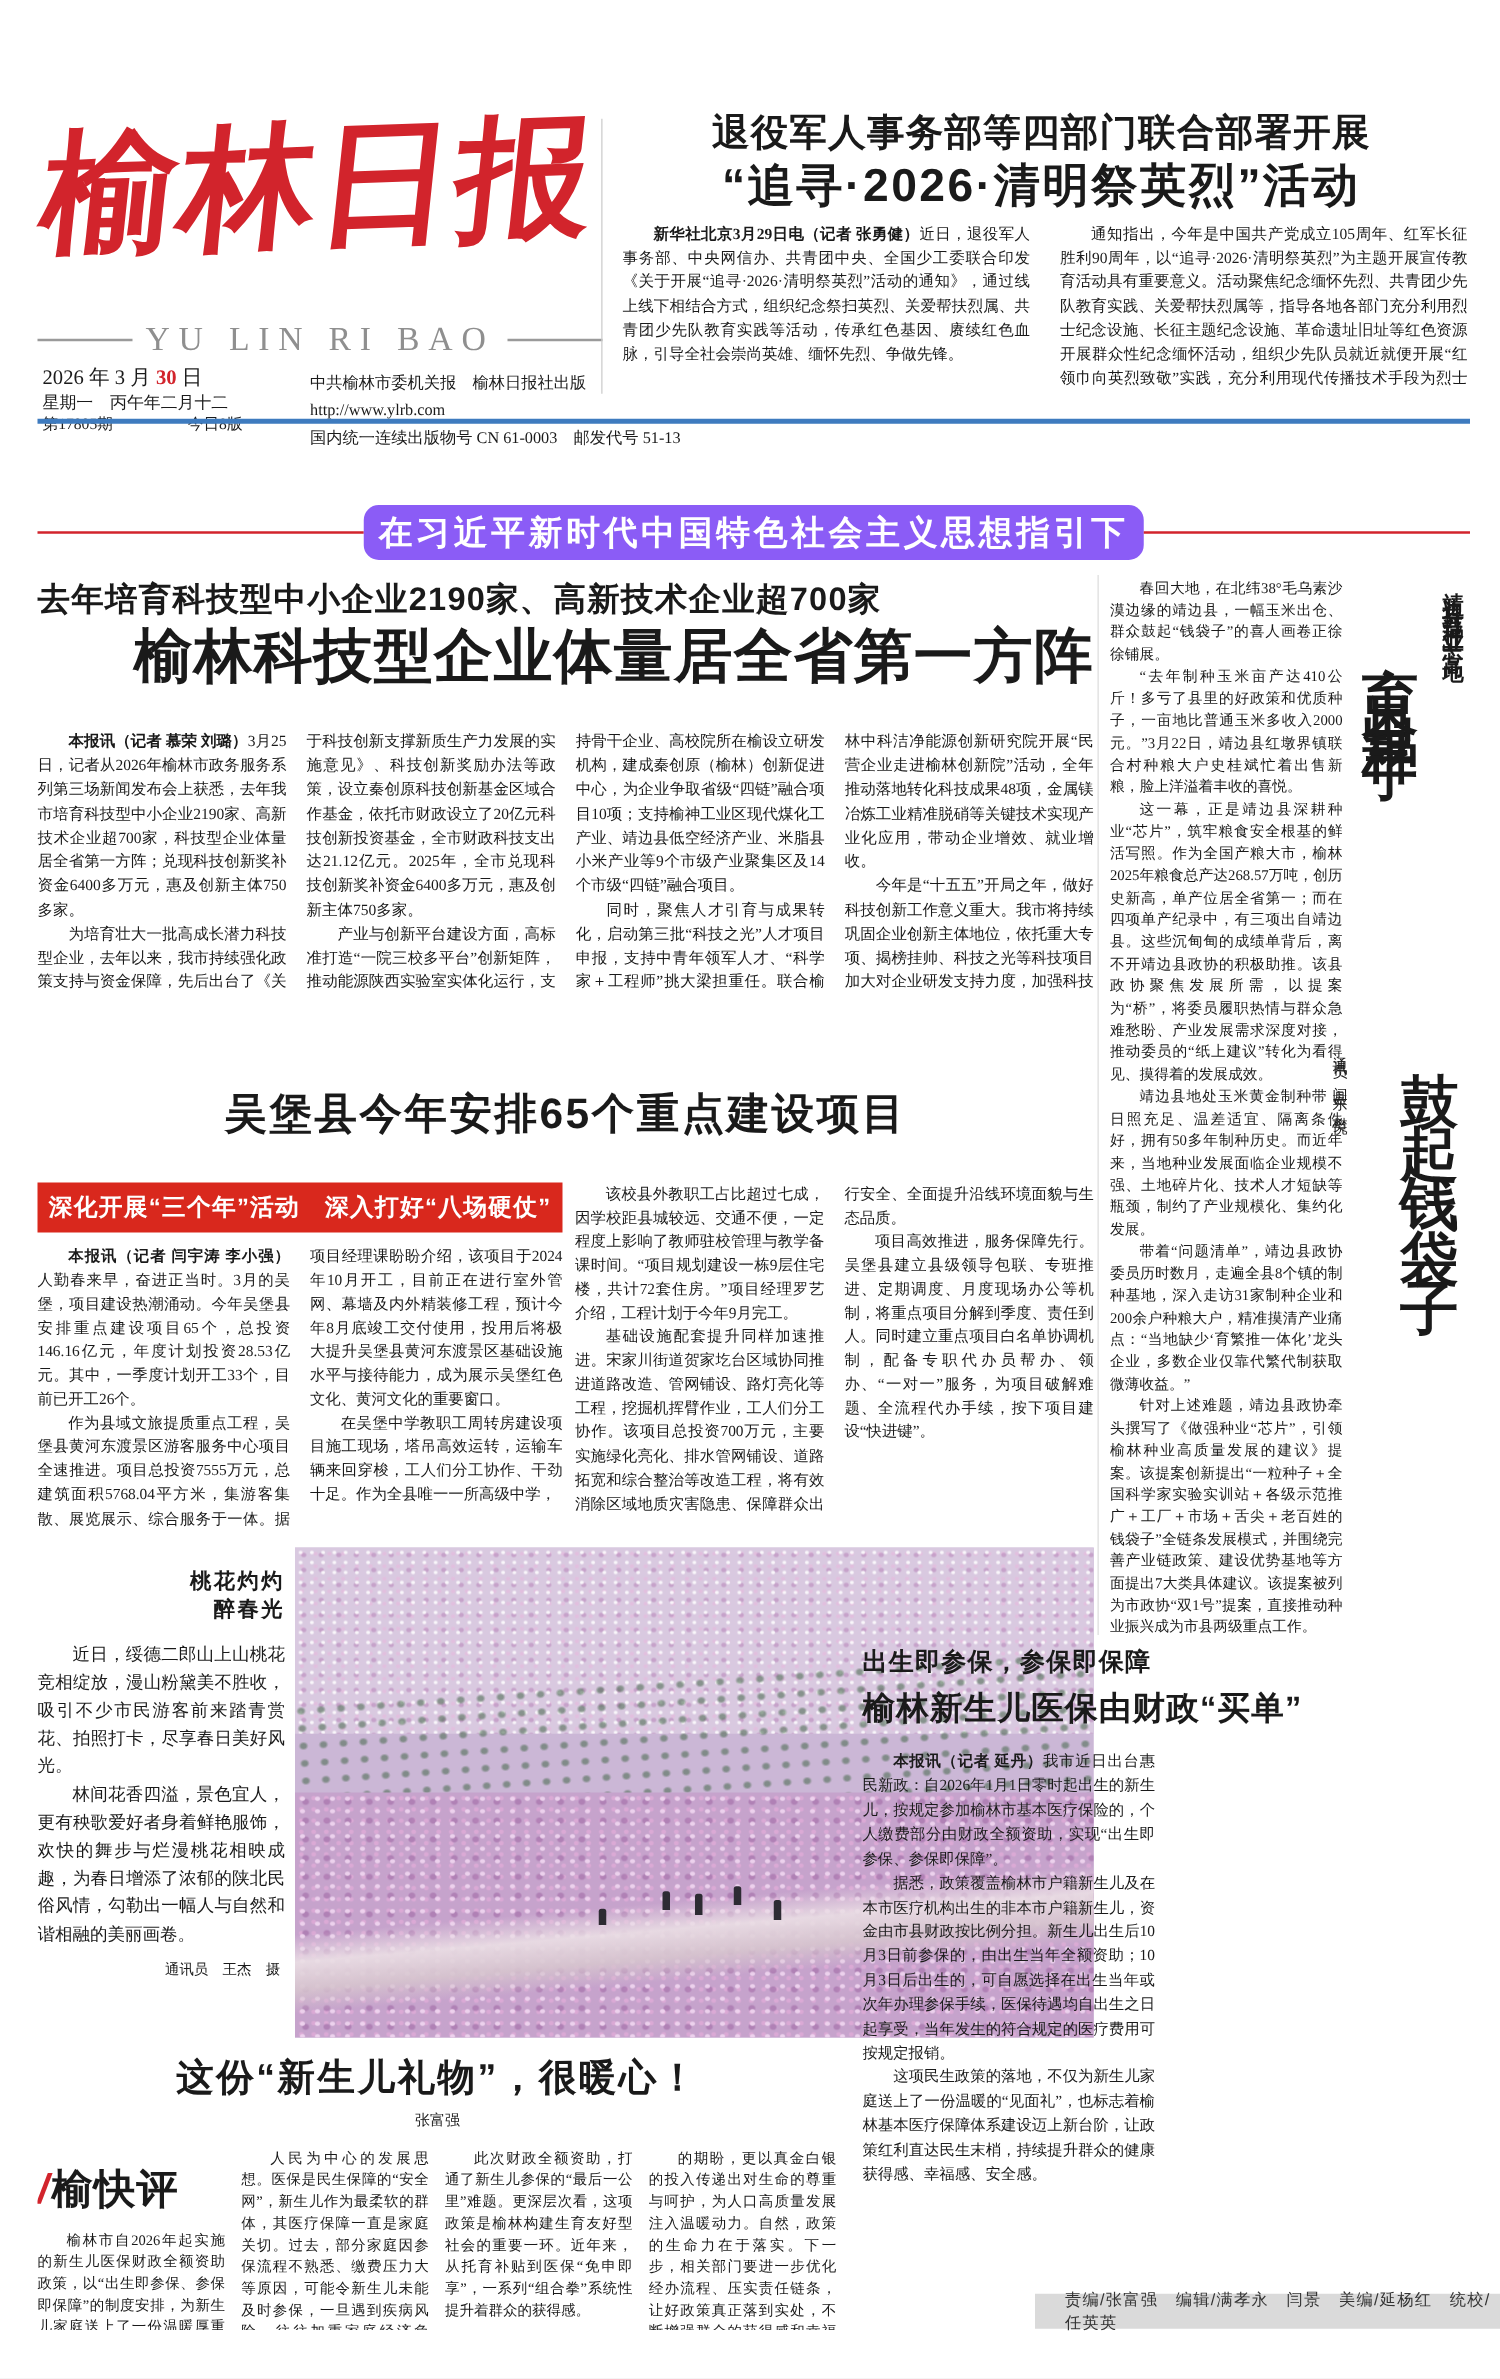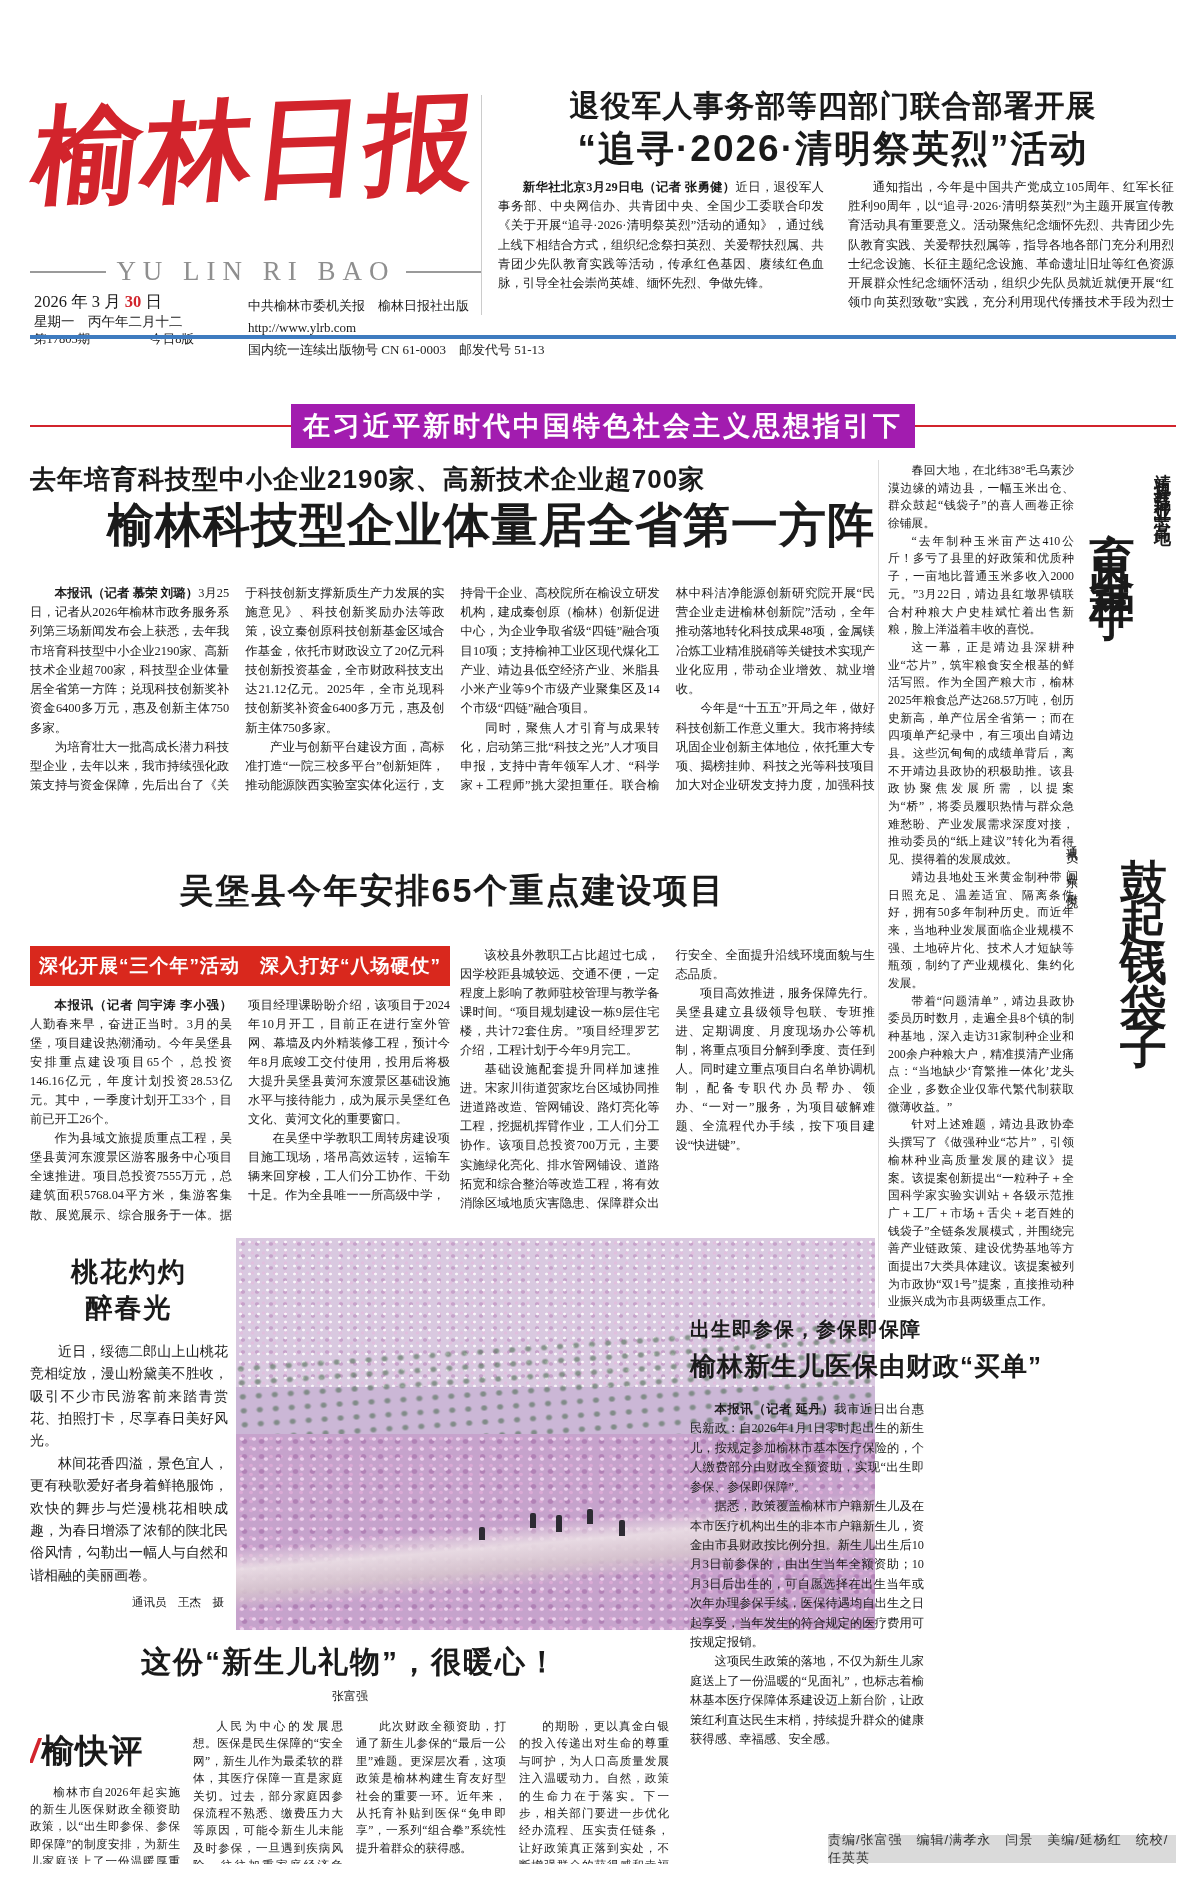--- a/index.html
+++ b/index.html
@@ -45,23 +45,23 @@
   .top-headline{left:490px;top:124px;width:686px;text-align:center;
     font-family:"Liberation Sans",sans-serif;font-weight:900;font-size:37px;letter-spacing:2px;}
   .top-cols{left:498px;top:178px;width:676px;height:136px;overflow:hidden;
     column-count:2;column-gap:24px;font-size:12.4px;line-height:1.55;}
   .blue-rule{left:30px;top:335px;width:1146px;height:4px;background:#3e7bbf;}
 
   
   .banner-row{left:30px;top:404px;width:1146px;height:44px;display:flex;align-items:center;}
   .banner-row .rline{flex:1;height:2px;background:#d2242c;}
   .banner-box{
-    background:#a21caf;color:#ffffff;height:44px;display:flex;align-items:center;
+    background:#8b5cf6;color:#ffffff;height:44px;display:flex;align-items:center;
     padding:0 12px;font-family:"Liberation Sans",sans-serif;font-weight:700;
-    font-size:27px;letter-spacing:3px;white-space:nowrap;
+    font-size:27px;letter-spacing:3px;white-space:nowrap;border-radius:12px;
   }
 
   
   .lead-kicker{left:30px;top:462px;width:845px;text-align:left;
     font-family:"Liberation Sans",sans-serif;font-weight:900;font-size:26px;letter-spacing:1px;}
   .lead-headline{left:30px;top:494px;width:845px;text-align:right;
     font-family:"Liberation Sans",sans-serif;font-weight:900;font-size:47px;letter-spacing:1px;}
   .lead-cols{left:30px;top:584px;width:845px;height:224px;overflow:hidden;
     column-count:4;column-gap:16px;column-fill:auto;font-size:12.4px;line-height:1.55;}
   .rail-divider{left:878px;top:460px;width:1px;height:848px;background:#dddddd;}
@@ -72,22 +72,22 @@
   .wubu-kicker{left:30px;top:946px;width:420px;height:40px;background:#d9281d;color:#fff;
     display:flex;align-items:center;justify-content:center;
     font-family:"Liberation Sans",sans-serif;font-weight:700;font-size:19px;letter-spacing:1px;}
   .wubu-left{left:30px;top:996px;width:420px;height:232px;overflow:hidden;
     column-count:2;column-gap:16px;column-fill:auto;font-size:12.3px;line-height:1.55;}
   .wubu-right{left:460px;top:946px;width:415px;height:282px;overflow:hidden;
     column-count:2;column-gap:16px;column-fill:auto;font-size:12.3px;line-height:1.55;}
 
   
   .photo-caption{left:30px;top:1238px;width:198px;height:392px;overflow:hidden;}
-  .pc-title{margin-top:16px;text-align:center;font-family:"Liberation Sans",sans-serif;
-    font-weight:900;font-size:27px;line-height:1.35;letter-spacing:2px;}
+  .pc-title{margin-top:16px;text-align:right;font-family:"Liberation Sans",sans-serif;
+    font-weight:900;font-size:17px;line-height:1.35;letter-spacing:2px;}
   .pc-text{margin-top:14px;font-size:14px;line-height:1.6;}
   .pc-credit{margin-top:8px;text-align:right;font-size:11.5px;padding-right:4px;}
   .photo{left:236px;top:1238px;width:639px;height:392px;overflow:hidden;background:#cbb7d6;}
   .ph-top{position:absolute;left:0;top:0;width:100%;height:38%;
     background-color:#d9c9e0;
     background-image:radial-gradient(rgba(255,255,255,.85) 1px,transparent 2px),
       radial-gradient(rgba(193,152,196,.8) 1.5px,transparent 2.6px),
       radial-gradient(rgba(226,190,222,.9) 1.2px,transparent 2.2px);
     background-size:9px 8px,14px 12px,11px 10px;}
   .ph-mid{position:absolute;left:-5%;top:26%;width:110%;height:32%;
@@ -133,21 +133,21 @@
   .cm-author{text-align:center;font-size:12px;margin-top:5px;}
   .cm-cols{margin-top:13px;display:flex;gap:13px;}
   .cm-col{width:150px;height:146px;overflow:hidden;font-size:11.6px;line-height:1.5;}
   .cm-label{font-family:"Liberation Sans",sans-serif;font-weight:900;font-size:33px;
     letter-spacing:1px;margin:8px 0 8px 0;white-space:nowrap;}
   .cm-label .slash{font-style:italic;color:#d2242c;margin-right:1px;}
 
   
   .footer-bar{left:828px;top:1835px;width:348px;height:28px;background:#dadada;
     display:flex;align-items:center;justify-content:center;
-    font-size:13px;color:#333;letter-spacing:1px;font-family:"Liberation Sans",sans-serif;}
+    font-size:13px;color:#333;letter-spacing:1px;font-family:"Liberation Sans",sans-serif;padding-left:24px;}
 </style>
 </head>
 <body>
 
 <div class="sheet">
 
   <div class="abs mast-title">榆林日报</div>
   <div class="abs pinyin-row">
     <div class="dash"></div>
     <div class="pinyin-text">YU LIN RI BAO</div>

